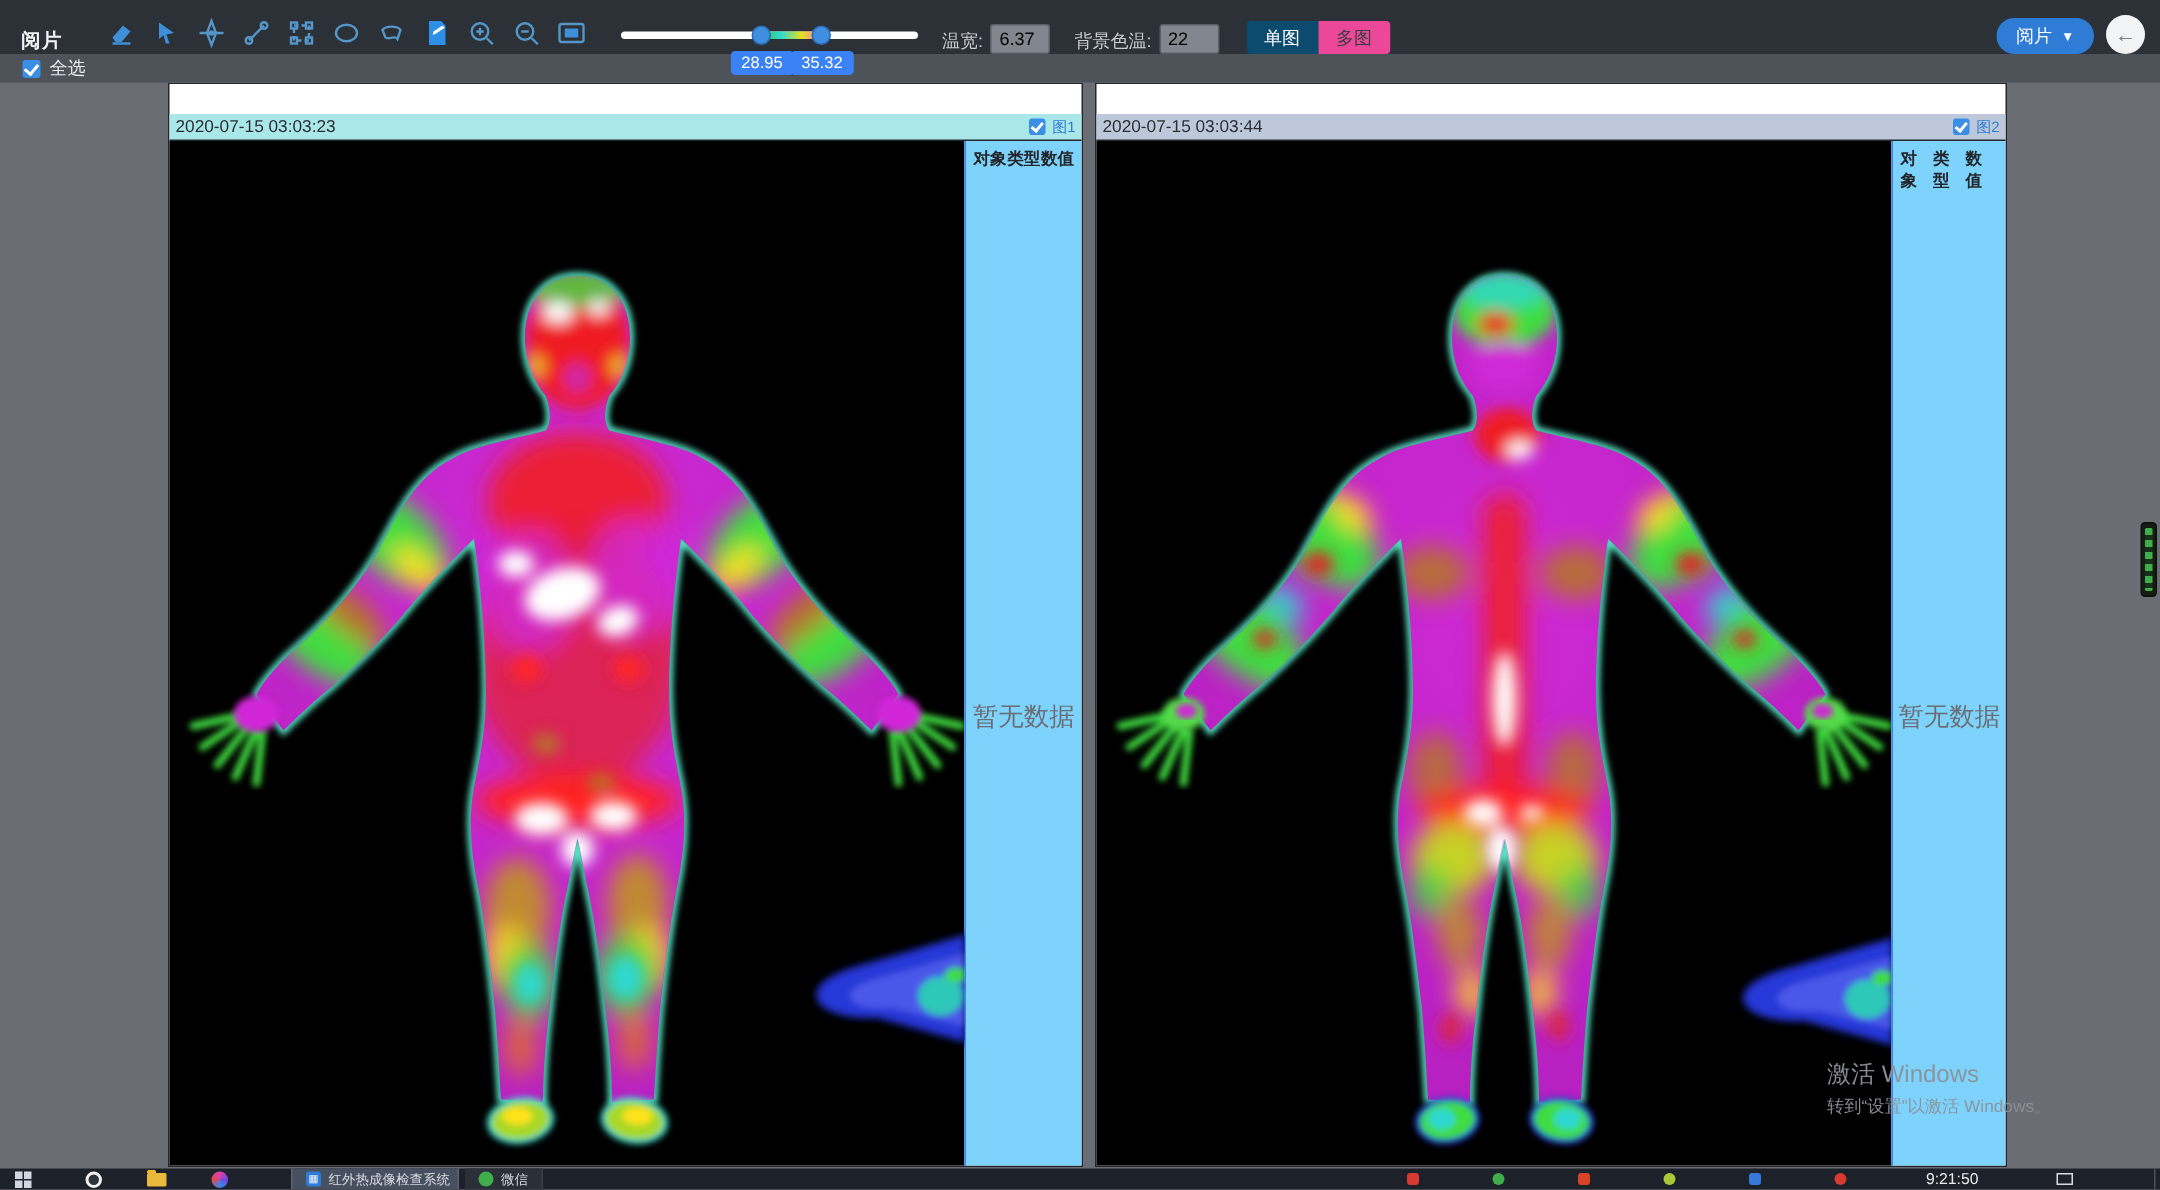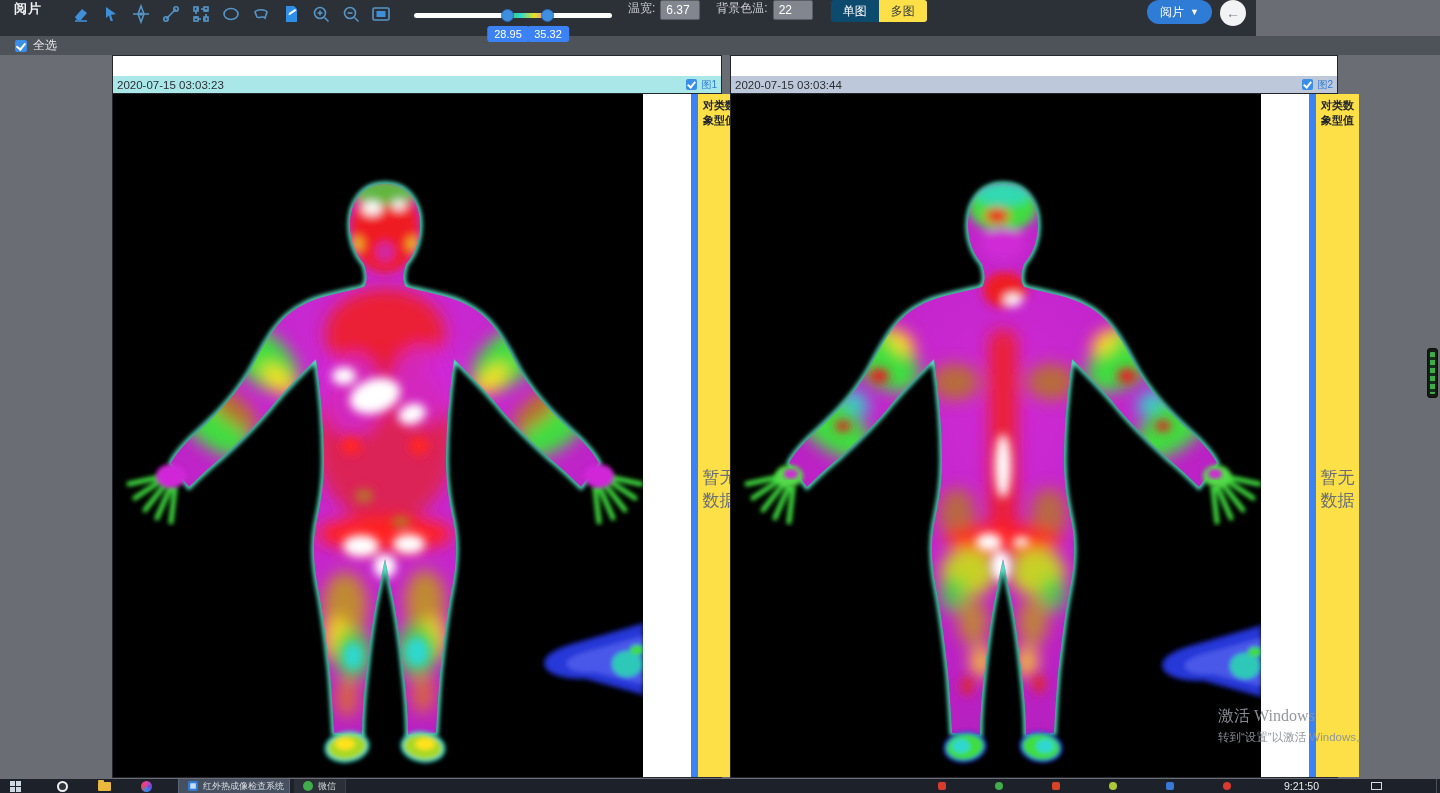--- a/index.html
+++ b/index.html
@@ -1,38 +1,38 @@
 <!DOCTYPE html>
 <html><head>
 <meta charset="utf-8">
 <style>
   * { margin:0; padding:0; box-sizing:border-box; }
   html,body { background:#3a3d42; }
   body { font-family:"Liberation Sans", sans-serif; }
   .screen { position:relative; width:1440px; height:793px; overflow:hidden; background:#6a6e74; }
 
   
-  .toolbar { position:absolute; left:0; top:0; width:1256px; height:36px; background:#2c3037; display:flex; align-items:flex-start; z-index:30; }
+  .toolbar { position:absolute; left:0; top:0; width:1440px; height:36px; background:#2c3037; display:flex; align-items:flex-end; z-index:30; }
   .app-title { color:#f0f2f4; font-size:13px; font-weight:bold; margin-left:14px; letter-spacing:1px; }
   .tool-icons { display:flex; align-items:center; margin-left:24px; }
   .tool-btn { width:30px; height:28px; display:flex; align-items:center; justify-content:center; cursor:pointer; }
   .tool-btn svg { display:block; }
 
   .slider-wrap { position:relative; margin-left:18px; width:198px; height:28px; }
   .slider-track { position:absolute; left:0; right:0; top:13px; height:5px; background:#fdfdfd; border-radius:3px; }
   .slider-active { position:absolute; top:13px; height:5px; background:linear-gradient(90deg,#35c944,#2fd8d0,#e8e020,#ef6fd8); }
   .slider-handle { position:absolute; top:9px; width:13px; height:13px; border-radius:50%; background:#3f8fe0; border:1px solid #2b6cb4; }
   .slider-tip { position:absolute; top:26px; transform:translateX(-50%); background:#3b82f6; color:#fff; font-size:11px; padding:2px 7px; border-radius:3px; white-space:nowrap; z-index:40; }
 
   .tb-label { color:#c9cdd3; font-size:12px; margin-left:16px; }
-  .tb-input { width:40px; height:20px; background:#82878f; border:1px solid #5a5f66; border-radius:2px; color:#ffffff; font-size:12px; padding-left:5px; line-height:18px; margin-left:5px; }
+  .tb-input { width:40px; height:20px; background:#82878f; border:1px solid #5a5f66; border-radius:2px; color:#000000; font-size:12px; padding-left:5px; line-height:18px; margin-left:5px; }
   .seg { display:flex; margin-left:18px; border-radius:3px; overflow:hidden; height:22px; }
   .seg-btn { font-size:12px; padding:0 12px; line-height:22px; cursor:pointer; }
   .seg-on { background:#0c4a6e; color:#fff; }
-  .seg-off { background:#fde047; color:#3a3d42; }
+  .seg-off { background:#ec4899; color:#3a3d42; }
   .tb-spacer { flex:1; }
   .pill-btn { height:24px; background:#2f7cd6; color:#fff; border-radius:13px; font-size:12px; display:flex; align-items:center; padding:0 13px; cursor:pointer; }
   .pill-btn .chev { margin-left:6px; font-size:9px; }
   .circle-btn { width:26px; height:26px; border-radius:50%; background:#f2f3f4; color:#7a7f86; display:flex; align-items:center; justify-content:center; font-size:14px; margin:0 10px 0 8px; cursor:pointer; }
 
   
   .select-row { position:absolute; left:0; top:36px; width:1440px; height:19px; background:#4e535a; display:flex; align-items:center; z-index:10; }
   .chk { width:12px; height:12px; background:#3a8ee6; border-radius:2px; position:relative; flex:none; }
   .chk::after { content:""; position:absolute; left:3px; top:1px; width:4px; height:7px; border:solid #fff; border-width:0 2px 2px 0; transform:rotate(40deg); }
   .select-row .chk { margin-left:15px; }
@@ -45,43 +45,43 @@
   .panel-header { height:18px; display:flex; align-items:center; font-size:11.5px; color:#2b2e33; padding:0 4px; border-bottom:1px solid #23262b; flex:none;margin-top:20px; }
   .ph-cyan { background:#a9e7e9; }
   .ph-gray { background:#bdc9da; }
   .panel-header .ts { flex:1; }
   .panel-header .chk { width:11px; height:11px; }
   .panel-header .chk::after { left:3px; top:1px; width:3px; height:6px; }
   .img-label { color:#2f7cd6; font-size:10px; margin-left:4px; }
   .panel-body { flex:1; display:flex; min-height:0; }
   .image-area { width:530px; background:#000; position:relative; flex:none; overflow:hidden; }
   .image-area svg { position:absolute; left:0; top:0; }
-  .data-panel { flex:1; background:#fde047; position:relative; border-left:7px solid #3b82f6;margin-left:48px; }
+  .data-panel { flex:1; background:#7dd3fc; position:relative; border-left:1px solid #3b82f6; }
   .dp-head { display:flex; justify-content:space-between; padding:4px 5px 3px 5px; font-size:11px; font-weight:bold; color:#23262b; }
   .dp-empty { position:absolute; left:0; right:0; top:372px; text-align:center; font-size:17px; color:#6b6f75; }
 
   
   .watermark { position:absolute; left:1218px; top:706px; z-index:20; pointer-events:none; }
-  .wm1 { color:#8d9298; font-size:16px; opacity:.95;font-family:Liberation Serif, serif; }
+  .wm1 { color:#8d9298; font-size:16px; opacity:.95; }
   .wm2 { color:#8d9298; font-size:11.5px; margin-top:3px; opacity:.95; }
 
   
   .battery-widget { position:absolute; left:1427px; top:348px; width:11px; height:50px; background:#161c14; border-radius:3px; border:1px solid #0c0f0b; overflow:hidden; z-index:15; }
   .battery-widget .cells { position:absolute; left:2px; right:2px; top:3px; bottom:3px;
      background:repeating-linear-gradient(180deg,#3fae4a 0 5px,#14321a 5px 8px); border-radius:1px; }
 
   
   .taskbar { position:absolute; left:0; bottom:0; width:1440px; height:14px; background:#1d222a; display:flex; align-items:flex-start; z-index:50; }
   .win-grid { margin:2px 0 0 10px; width:11px; height:11px; display:grid; grid-template-columns:5px 5px; grid-gap:1px; }
   .win-grid i { background:#cfd8e0; }
   .ring-icon { margin:2px 0 0 36px; width:11px; height:11px; border-radius:50%; border:2px solid #f0f0f0; background:#30343a; }
   .folder-icon { margin:3px 0 0 30px; width:13px; height:9px; background:#e8b93c; border-radius:1px; position:relative; }
   .folder-icon::before { content:""; position:absolute; top:-2px; left:0; width:6px; height:2px; background:#e8b93c; border-radius:1px 1px 0 0; }
   .sphere-icon { margin:2px 0 0 30px; width:11px; height:11px; border-radius:50%; background:conic-gradient(#e040a8,#7048e0,#3888e8,#e04858,#e040a8); }
-  .task-btn { margin-left:26px; height:14px; display:flex; align-items:center; padding:0 9px; max-width:112px; overflow:hidden; }
+  .task-btn { margin-left:42px; height:14px; display:flex; align-items:center; padding:0 9px; max-width:112px; overflow:hidden; }
   .task-active { background:#475060; border-left:1px solid #5a6472; border-right:1px solid #5a6472; }
   .task-plain  { background:#2a2f38; border-right:1px solid #3a404a; margin-left:4px; }
   .task-ico-blue { width:10px; height:10px; background:#2f7cd6; border-radius:2px; flex:none; display:flex; align-items:center; justify-content:center; color:#fff; font-size:7px; }
   .task-ico-green { width:10px; height:10px; background:#3fae4a; border-radius:50%; flex:none; }
   .task-label { color:#d8dce0; font-size:9px; margin-left:5px; white-space:nowrap; }
   .tray { margin-left:auto; display:flex; align-items:center; height:14px;gap:40px; }
   .tray-ico { width:8px; height:8px; border-radius:2px; margin-right:9px; }
   .clock { color:#e8eaec; font-size:10.5px; margin:0 12px 0 4px; }
   .ac-icon { width:11px; height:8px; border:1px solid #d8dce0; margin-right:14px; }
   .show-desktop { width:4px; height:14px; border-left:1px solid #4a505a; }

